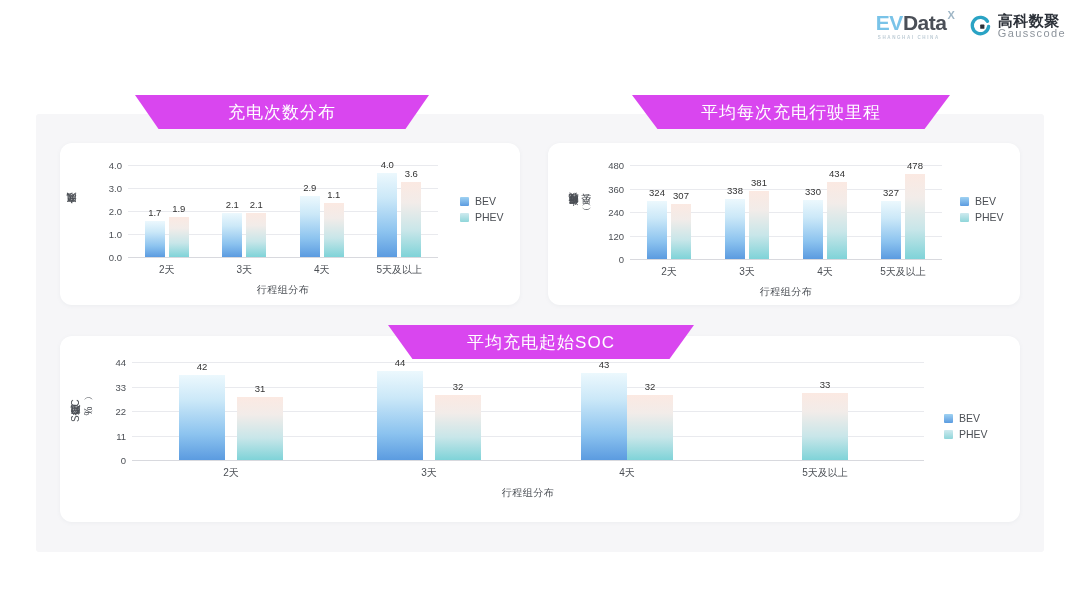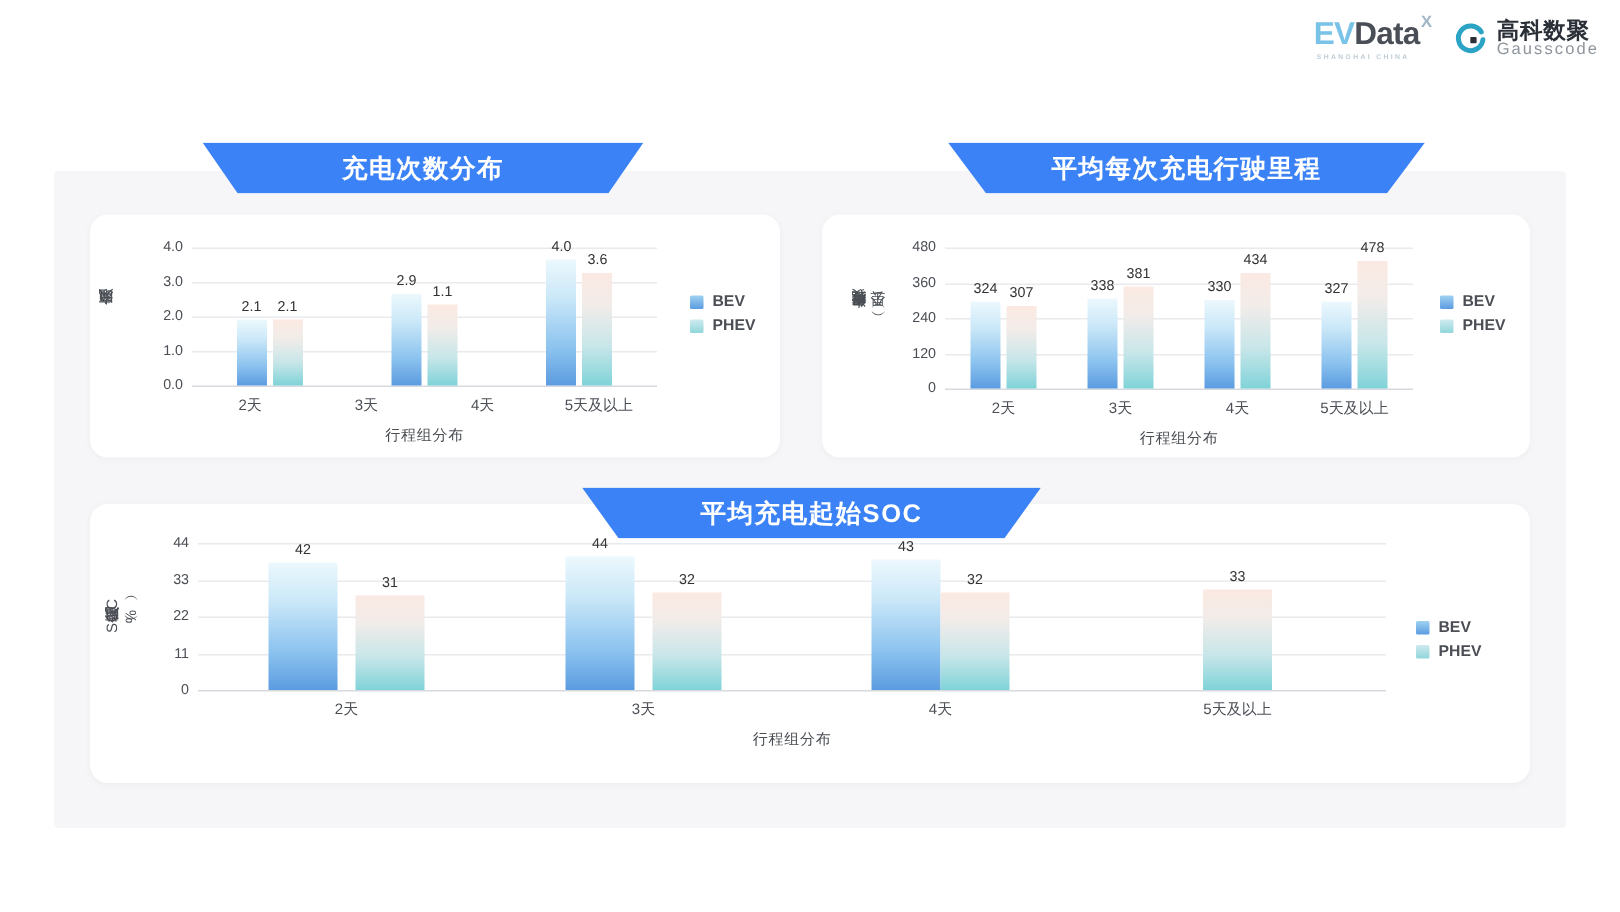--- a/index.html
+++ b/index.html
@@ -31,23 +31,23 @@
 
   
   .card{position:absolute;background:#ffffff;border-radius:12px;
         box-shadow:0 1px 4px rgba(120,125,140,.07);}
   #card1{left:24px;top:29px;width:460px;height:162px;}
   #card2{left:512px;top:29px;width:472px;height:162px;}
   #card3{left:24px;top:222px;width:960px;height:186px;}
 
   
   .banner{
-    position:absolute;height:34px;background:#3b82f6;color:#fff;
+    position:absolute;height:34px;background:#d946ef;color:#fff;
     display:flex;align-items:center;justify-content:center;
-    font-size:17px;font-weight:700;letter-spacing:1px;
+    font-size:17px;font-weight:400;letter-spacing:1px;
     clip-path:polygon(0 0,100% 0,92% 100%,8% 100%);
     white-space:nowrap;
   }
   #banner1{left:135px;top:95px;width:294px;}
   #banner2{left:632px;top:95px;width:318px;}
   #banner3{left:388px;top:325px;width:306px;}
 
   
   .chart{position:absolute;}
   .ylab{
@@ -66,21 +66,21 @@
   .bar{position:relative;}
   .bar .val{position:absolute;left:50%;transform:translateX(-50%);
             bottom:100%;margin-bottom:3px;font-size:9.5px;color:#333;
             white-space:nowrap;font-weight:400;}
   .bev{background:linear-gradient(180deg,#ecf8fd 0%,#cbe8f8 30%,#8cc3ef 70%,#5b9be0 100%);}
   .phev{background:linear-gradient(180deg,#fbe9e2 0%,#f2ece9 28%,#c8e6e9 65%,#7fd3d8 100%);}
   .xlabels{position:absolute;left:0;right:0;display:flex;}
   .xlab{flex:1;text-align:center;font-size:10px;color:#4b4f55;}
   .axistitle{position:absolute;text-align:center;font-size:10px;color:#4b4f55;
              letter-spacing:.5px;width:100%;}
-  .legend{position:absolute;display:flex;flex-direction:column;gap:4px;font-weight:bold;}
+  .legend{position:absolute;display:flex;flex-direction:column;gap:4px;}
   .lg{display:flex;align-items:center;gap:6px;}
   .sw{width:9px;height:9px;border-radius:1px;}
   .sw.bev{background:linear-gradient(180deg,#9fd2f2,#5b9be0);}
   .sw.phev{background:linear-gradient(180deg,#cfeaef,#8fd6da);}
   .lgt{font-size:10.5px;color:#4b4f55;}
 </style>
 </head>
 <body>
 
 <div class="logo-bar">
@@ -125,20 +125,28 @@
       <div class="tick" style="top: 69px;">1.0</div>
       <div class="tick" style="top: 92px;">0.0</div>
     </div>
     <div class="plot" style="left: 68px; top: 22px; width: 310px; height: 92px;">
       <div class="grid" style="top: 0px;"></div>
       <div class="grid" style="top: 23px;"></div>
       <div class="grid" style="top: 46px;"></div>
       <div class="grid" style="top: 69px;"></div>
       <div class="grid base" style="top: 92px;"></div>
       <div class="groups">
+        <div class="group" style="gap: 4px;">
+          <div class="bar bev" style="width: 20px; height: 35.5455px;">
+            <span class="val">1.7</span>
+          </div>
+          <div class="bar phev" style="width: 20px; height: 39.7273px;">
+            <span class="val">1.9</span>
+          </div>
+        </div>
         <div class="group" style="gap: 4px;">
           <div class="bar bev" style="width: 20px; height: 43.9091px;">
             <span class="val">2.1</span>
           </div>
           <div class="bar phev" style="width: 20px; height: 43.9091px;">
             <span class="val">2.1</span>
           </div>
         </div>
         <div class="group" style="gap: 4px;">
           <div class="bar bev" style="width: 20px; height: 60.6364px;">

